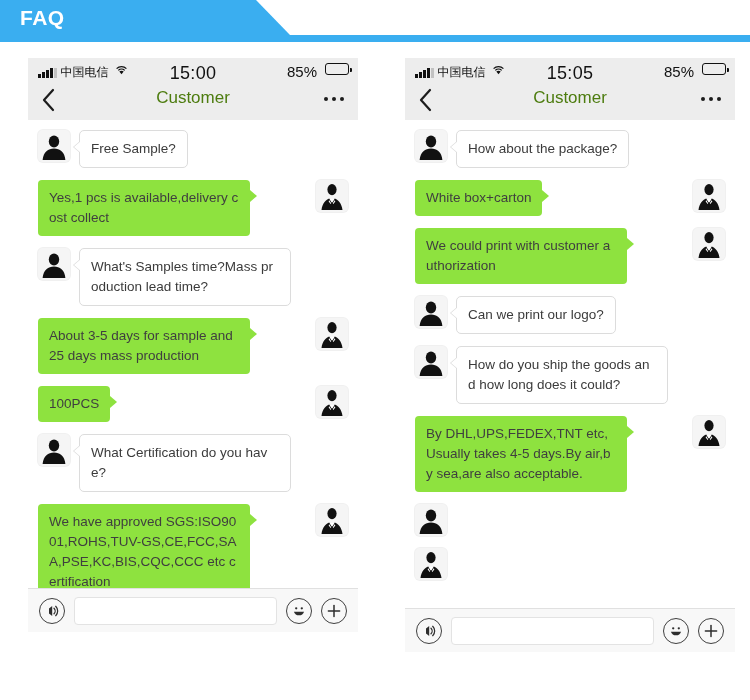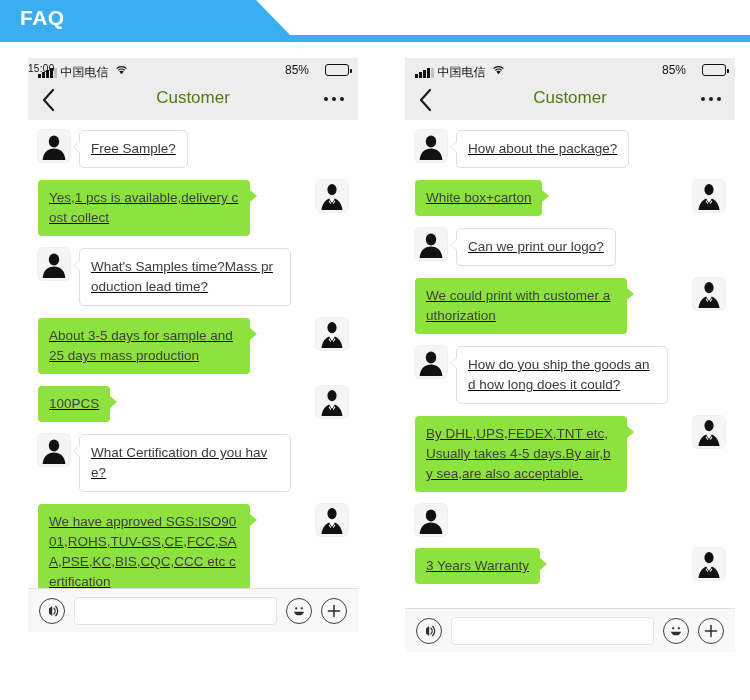--- a/index.html
+++ b/index.html
@@ -106,32 +106,32 @@
   .carrier {
     font-size: 12px;
     line-height: 12px;
     color: #111;
     font-family: "DejaVu Sans", sans-serif;
   }
   .wifi { margin-left: 2px; }
   .sb-time {
     position: absolute;
     left: 0; right: 0; top: 5px;
-    text-align: left;
-    font-size: 10px;
+    text-align: center;
+    font-size: 18px;
     color: #111;
     letter-spacing: 0.3px;
   }
   .sb-right {
     position: absolute;
     right: 9px; top: 5px;
     display: flex;
-    align-items: center;
-    gap: 16px;
-    font-size: 12px;
+    align-items: flex-start;
+    gap: 8px;
+    font-size: 15px;
     color: #111;
   }
   .battery {
     position: relative;
     width: 24px;
     height: 12px;
     border: 1px solid #111;
     border-radius: 3px;
     padding: 1px;
   }
@@ -185,21 +185,20 @@
     position: relative;
     background: #ffffff;
     padding: 10px 10px 0 10px;
     height: calc(100% - 62px);
     overflow: hidden;
   }
   .msg {
     display: flex;
     align-items: flex-start;
     margin-bottom: 12px;
-    text-decoration: underline;
   }
   .msg.them { justify-content: flex-start; }
   .msg.me   { justify-content: space-between; }
 
   .avatar {
     width: 32px;
     height: 32px;
     border-radius: 5px;
     background: #f4f4f4;
     flex: 0 0 32px;
@@ -458,20 +457,21 @@
               <i></i>
               <i></i>
             </span>
             <span class="carrier">中国电信</span>
             <span class="wifi"><svg width="13" height="10" viewBox="0 0 13 10">
                 <path d="M6.5 9.2 L4.3 6.6 A3.4 3.4 0 0 1 8.7 6.6 Z" fill="#111"></path>
                 <path d="M1.6 3.6 A7 7 0 0 1 11.4 3.6" stroke="#111" stroke-width="1.3" fill="none"></path>
                 <path d="M3.3 5.4 A4.6 4.6 0 0 1 9.7 5.4" stroke="#111" stroke-width="1.3" fill="none"></path>
               </svg></span>
           </div>
+          <div class="sb-time">15:05</div>
           <div class="sb-right">
             <span>85%</span>
             <span class="battery"><span class="battery-fill"></span></span>
           </div>
         </div>
         <div class="navbar">
           <span class="nav-back"><svg width="18" height="26" viewBox="0 0 18 26">
               <polyline points="13,3 4,13 13,23" stroke="#1c1c1c" stroke-width="2.2" fill="none" stroke-linecap="round" stroke-linejoin="round"></polyline>
             </svg></span>
           <div class="nav-title">Customer</div>
@@ -500,44 +500,44 @@
               <rect width="32" height="32" rx="5" fill="#f5f5f5"></rect>
               <ellipse cx="16" cy="9.6" rx="4.6" ry="5.6" fill="#111"></ellipse>
               <path d="M5.5 30 C6.2 23.2 10.4 19.6 13.2 18.6 L16 23 L18.8 18.6 C21.6 19.6 25.8 23.2 26.5 30 Z" fill="#111"></path>
               <path d="M14.1 19.4 L16 22.3 L17.9 19.4 L16.9 18.8 L15.1 18.8 Z" fill="#fff"></path>
               <path d="M15.35 22.6 L16.65 22.6 L17.1 29.2 L14.9 29.2 Z" fill="#111"></path>
               <path d="M13.3 20.2 L15.2 23.2 L14.5 24 L12.6 21.2 Z" fill="#fff"></path>
               <path d="M18.7 20.2 L16.8 23.2 L17.5 24 L19.4 21.2 Z" fill="#fff"></path>
             </svg>
           </div>
         </div>
+        <div class="msg me">
+          <div class="bubble me">We could print with customer authorization</div>
+          <div class="avatar">
+            <svg viewBox="0 0 32 32">
+              <rect width="32" height="32" rx="5" fill="#f5f5f5"></rect>
+              <ellipse cx="16" cy="9.6" rx="4.6" ry="5.6" fill="#111"></ellipse>
+              <path d="M5.5 30 C6.2 23.2 10.4 19.6 13.2 18.6 L16 23 L18.8 18.6 C21.6 19.6 25.8 23.2 26.5 30 Z" fill="#111"></path>
+              <path d="M14.1 19.4 L16 22.3 L17.9 19.4 L16.9 18.8 L15.1 18.8 Z" fill="#fff"></path>
+              <path d="M15.35 22.6 L16.65 22.6 L17.1 29.2 L14.9 29.2 Z" fill="#111"></path>
+              <path d="M13.3 20.2 L15.2 23.2 L14.5 24 L12.6 21.2 Z" fill="#fff"></path>
+              <path d="M18.7 20.2 L16.8 23.2 L17.5 24 L19.4 21.2 Z" fill="#fff"></path>
+            </svg>
+          </div>
+        </div>
         <div class="msg them">
           <div class="avatar">
             <svg viewBox="0 0 32 32">
               <rect width="32" height="32" rx="5" fill="#f5f5f5"></rect>
               <ellipse cx="16" cy="11.5" rx="5.2" ry="6" fill="#111"></ellipse>
               <path d="M4.6 30 C5.4 22.2 10.2 18.6 16 18.6 C21.8 18.6 26.6 22.2 27.4 30 Z" fill="#111"></path>
             </svg>
           </div>
           <div class="bubble them">Can we print our logo?</div>
         </div>
-        <div class="msg me">
-          <div class="bubble me">We could print with customer authorization</div>
-          <div class="avatar">
-            <svg viewBox="0 0 32 32">
-              <rect width="32" height="32" rx="5" fill="#f5f5f5"></rect>
-              <ellipse cx="16" cy="9.6" rx="4.6" ry="5.6" fill="#111"></ellipse>
-              <path d="M5.5 30 C6.2 23.2 10.4 19.6 13.2 18.6 L16 23 L18.8 18.6 C21.6 19.6 25.8 23.2 26.5 30 Z" fill="#111"></path>
-              <path d="M14.1 19.4 L16 22.3 L17.9 19.4 L16.9 18.8 L15.1 18.8 Z" fill="#fff"></path>
-              <path d="M15.35 22.6 L16.65 22.6 L17.1 29.2 L14.9 29.2 Z" fill="#111"></path>
-              <path d="M13.3 20.2 L15.2 23.2 L14.5 24 L12.6 21.2 Z" fill="#fff"></path>
-              <path d="M18.7 20.2 L16.8 23.2 L17.5 24 L19.4 21.2 Z" fill="#fff"></path>
-            </svg>
-          </div>
-        </div>
         <div class="msg them">
           <div class="avatar">
             <svg viewBox="0 0 32 32">
               <rect width="32" height="32" rx="5" fill="#f5f5f5"></rect>
               <ellipse cx="16" cy="11.5" rx="5.2" ry="6" fill="#111"></ellipse>
               <path d="M4.6 30 C5.4 22.2 10.2 18.6 16 18.6 C21.8 18.6 26.6 22.2 27.4 30 Z" fill="#111"></path>
             </svg>
           </div>
           <div class="bubble them">How do you ship the goods and how long does it could?</div>
         </div>
@@ -558,21 +558,20 @@
         <div class="msg them">
           <div class="avatar">
             <svg viewBox="0 0 32 32">
               <rect width="32" height="32" rx="5" fill="#f5f5f5"></rect>
               <ellipse cx="16" cy="11.5" rx="5.2" ry="6" fill="#111"></ellipse>
               <path d="M4.6 30 C5.4 22.2 10.2 18.6 16 18.6 C21.8 18.6 26.6 22.2 27.4 30 Z" fill="#111"></path>
             </svg>
           </div>
         </div>
         <div class="msg me">
-          <div class="bubble me">3 Years Warranty</div>
           <div class="avatar">
             <svg viewBox="0 0 32 32">
               <rect width="32" height="32" rx="5" fill="#f5f5f5"></rect>
               <ellipse cx="16" cy="9.6" rx="4.6" ry="5.6" fill="#111"></ellipse>
               <path d="M5.5 30 C6.2 23.2 10.4 19.6 13.2 18.6 L16 23 L18.8 18.6 C21.6 19.6 25.8 23.2 26.5 30 Z" fill="#111"></path>
               <path d="M14.1 19.4 L16 22.3 L17.9 19.4 L16.9 18.8 L15.1 18.8 Z" fill="#fff"></path>
               <path d="M15.35 22.6 L16.65 22.6 L17.1 29.2 L14.9 29.2 Z" fill="#111"></path>
               <path d="M13.3 20.2 L15.2 23.2 L14.5 24 L12.6 21.2 Z" fill="#fff"></path>
               <path d="M18.7 20.2 L16.8 23.2 L17.5 24 L19.4 21.2 Z" fill="#fff"></path>
             </svg>

